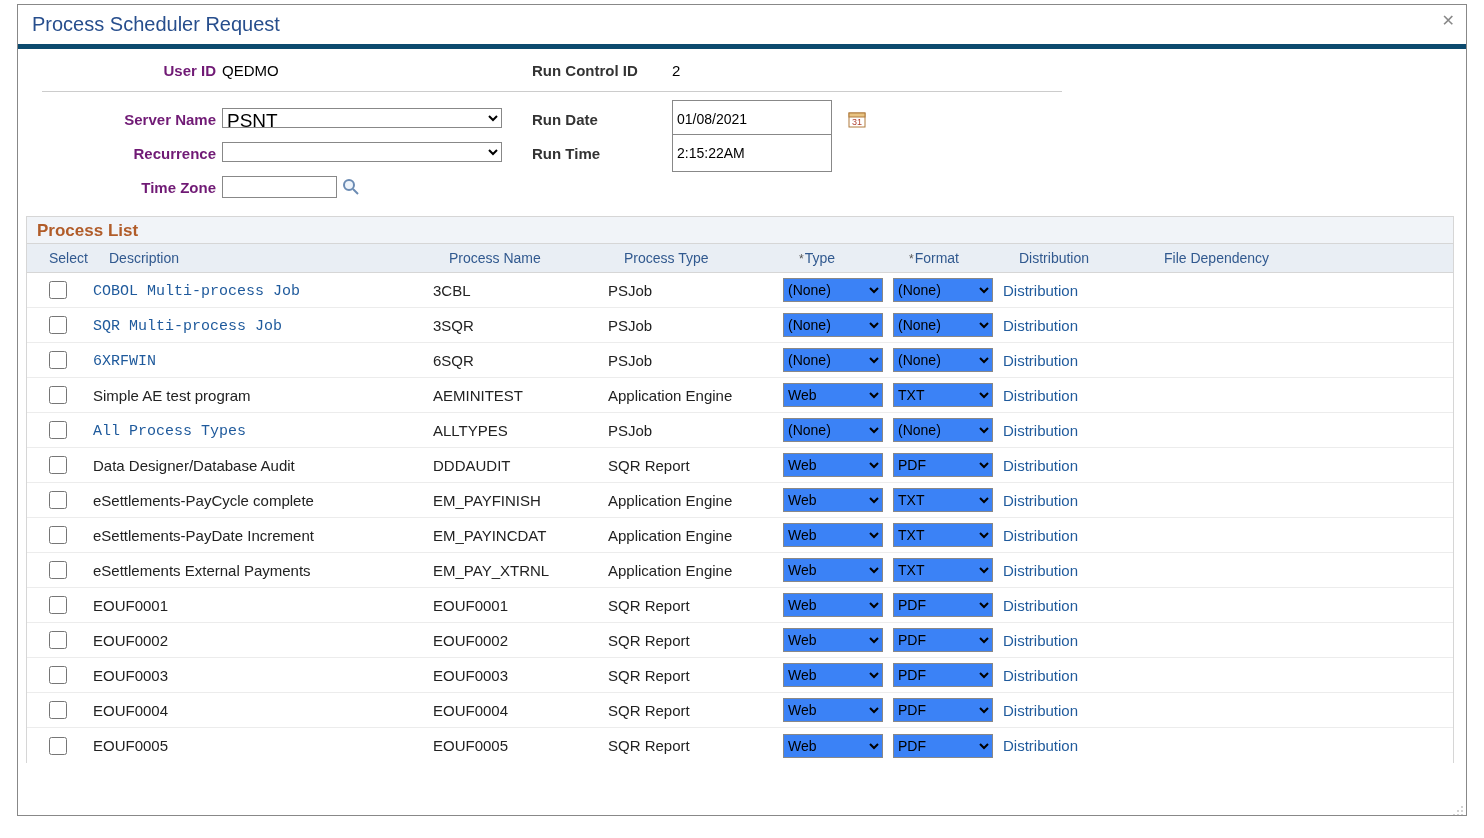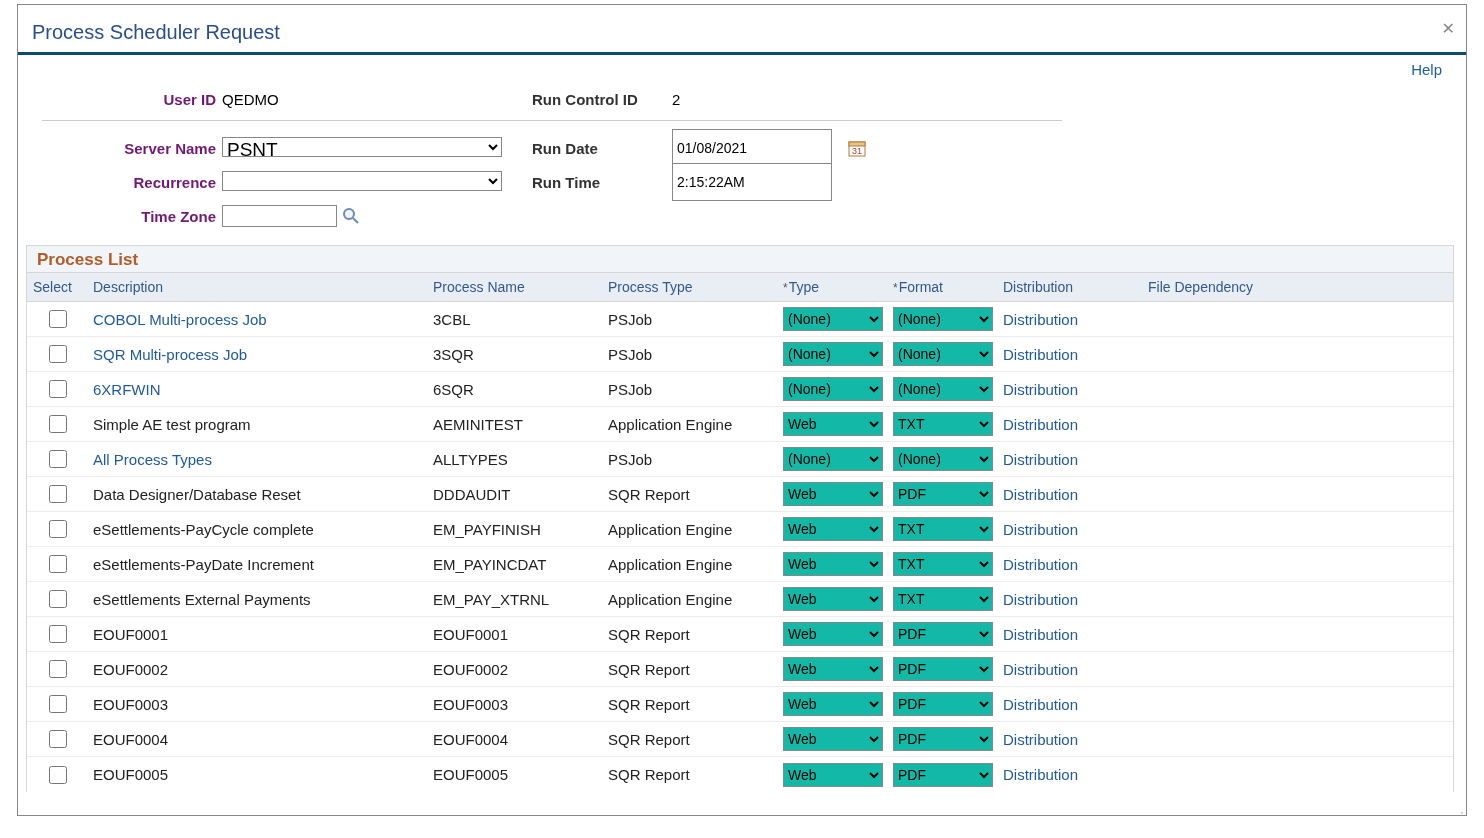--- a/index.html
+++ b/index.html
@@ -13,23 +13,22 @@
   .modal-container {
     border: 1px solid #888;
     width: 1450px;
     height: 812px;
     margin: 4px auto 0;
     position: relative;
     background: #fff;
   }
   .modal-header {
     padding: 8px 14px;
-    border-bottom: 3px solid #0c4a6e;
+    border-bottom: 5px solid #0c4a6e;
     position: relative;
-    margin-top: 8px;
   }
   .modal-title {
     font-size: 20px;
     color: #274e8d;
   }
   .close-x {
     position: absolute;
     top: 4px;
     right: 6px;
     font-size: 16px;
@@ -163,47 +162,47 @@
     display: grid;
     grid-template-columns: 60px 340px 175px 175px 110px 110px 145px 220px;
     background: #e9eef4;
     border: 1px solid #d6d6d6;
     margin: 0 8px;
     padding: 4px 0;
     color: #31598f;
     font-size: 14px;
     align-items: center;
   }
-  .table-head .th { padding: 2px 6px; cursor: default; }
+  .table-head .th { padding: 2px 22px; cursor: default; }
   .asterisk { color: #555; font-size: 12px; margin-right:1px;}
 
   .table-body {
     margin: 0 8px;
     border-left: 1px solid #d6d6d6;
     border-right: 1px solid #d6d6d6;
   }
   .trow {
     display: grid;
     grid-template-columns: 60px 340px 175px 175px 110px 110px 145px 220px;
     align-items: center;
     height: 35px;
     border-bottom: 1px solid #ececec;
   }
   .trow:last-child { border-bottom: none; }
   .tc { padding: 0 6px; font-size: 15px; color: #222; }
   .tc.center { text-align: center; }
-  .desc-link { color: #1f5a9c; cursor: pointer; }
+  .desc-link { color: #1f5a9c; cursor: pointer; font-family: Liberation Mono, monospace; }
   .desc-plain { color: #222; }
   .dist-link { color: #1f5a9c; cursor: pointer; }
   select.cell-sel {
     width: 100px;
     height: 24px;
     font-size: 14px;
     border: 1px solid #888;
-    background: #14b8a6;
+    background: #3b82f6;
   }
   input.chk {
     width: 18px;
     height: 18px;
   }
 
   .resize-grip {
     position: absolute;
     right: 2px;
     bottom: 2px;
@@ -229,23 +228,20 @@
 <div class="modal-container">
 
   <div class="modal-header">
     <span class="modal-title">Process Scheduler Request</span>
     <span class="close-x">✕</span>
   </div>
 
   <div class="modal-body">
     <div class="scroll-area">
 
-      <div class="help-link">
-        <span>Help</span>
-      </div>
 
       <div class="top-form">
 
         <div class="row-line">
           <span class="lbl">User ID</span>
           <span class="static-val">QEDMO</span>
           <span class="lbl-mid">Run Control ID</span>
           <span class="static-val">2</span>
         </div>
 
@@ -354,21 +350,21 @@
             <div class="tc"><span class="desc-link">All Process Types</span></div>
             <div class="tc">ALLTYPES</div>
             <div class="tc">PSJob</div>
             <div class="tc"><select class="cell-sel"><option>(None)</option></select></div>
             <div class="tc"><select class="cell-sel"><option>(None)</option></select></div>
             <div class="tc"><span class="dist-link">Distribution</span></div>
             <div class="tc"></div>
           </div>
           <div class="trow">
             <div class="tc center"><input type="checkbox" class="chk" style=""></div>
-            <div class="tc"><span class="desc-plain">Data Designer/Database Reset</span></div>
+            <div class="tc"><span class="desc-plain">Data Designer/Database Audit</span></div>
             <div class="tc">DDDAUDIT</div>
             <div class="tc">SQR Report</div>
             <div class="tc"><select class="cell-sel"><option>Web</option></select></div>
             <div class="tc"><select class="cell-sel"><option>PDF</option></select></div>
             <div class="tc"><span class="dist-link">Distribution</span></div>
             <div class="tc"></div>
           </div>
           <div class="trow">
             <div class="tc center"><input type="checkbox" class="chk" style=""></div>
             <div class="tc"><span class="desc-plain">eSettlements-PayCycle complete</span></div>

